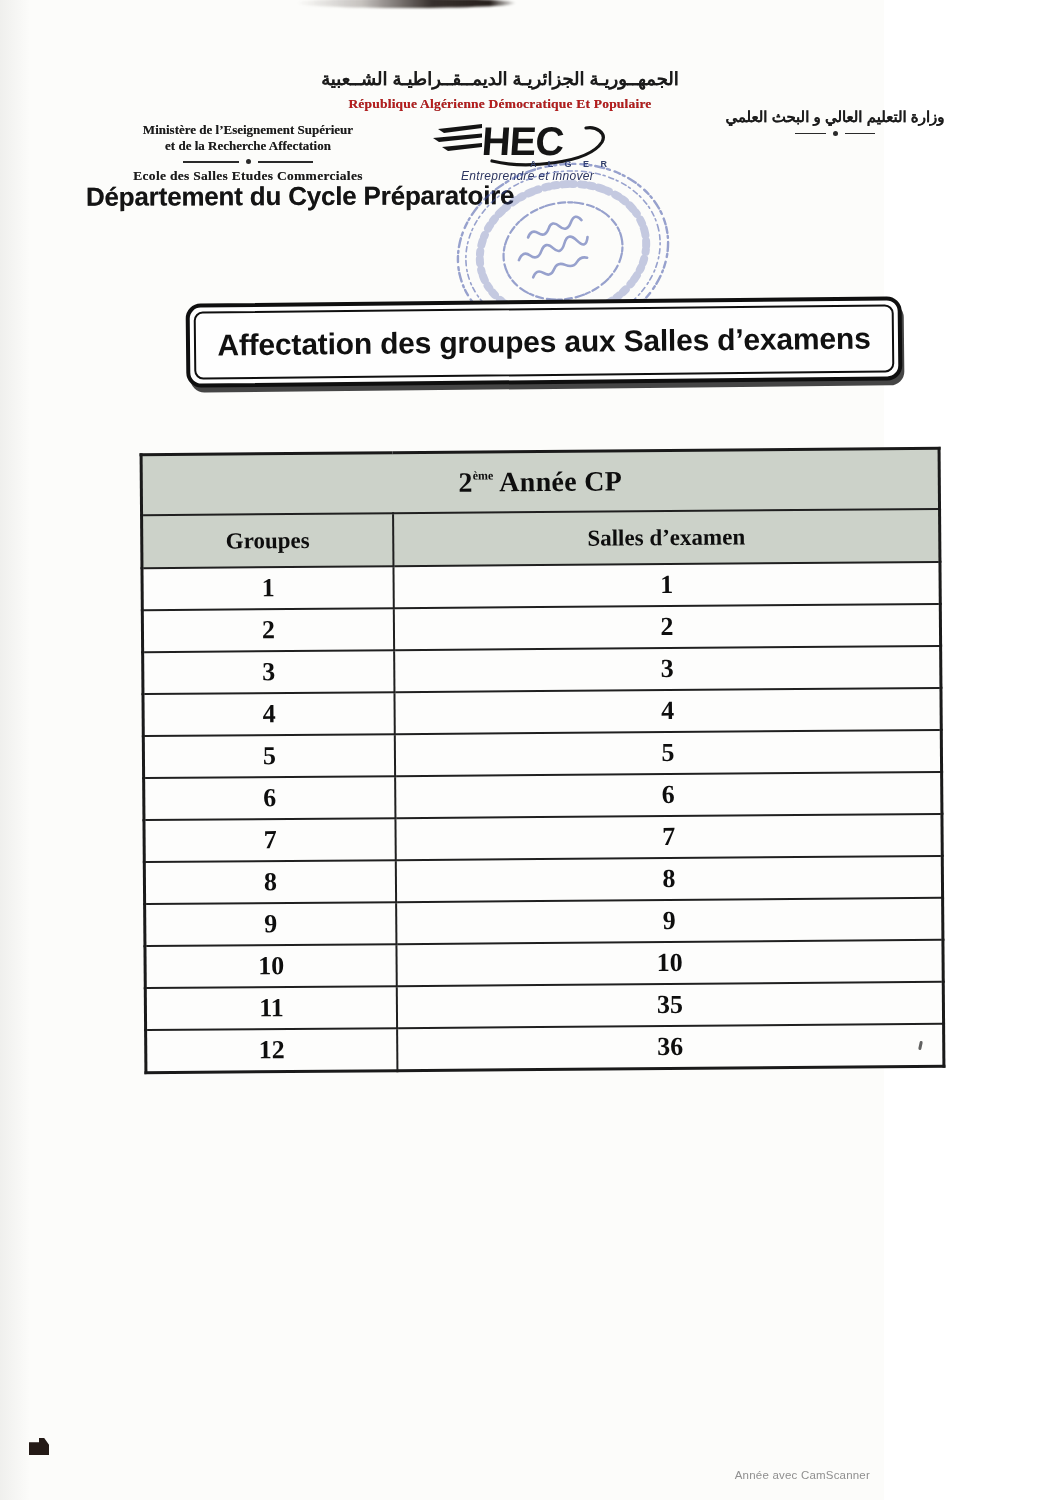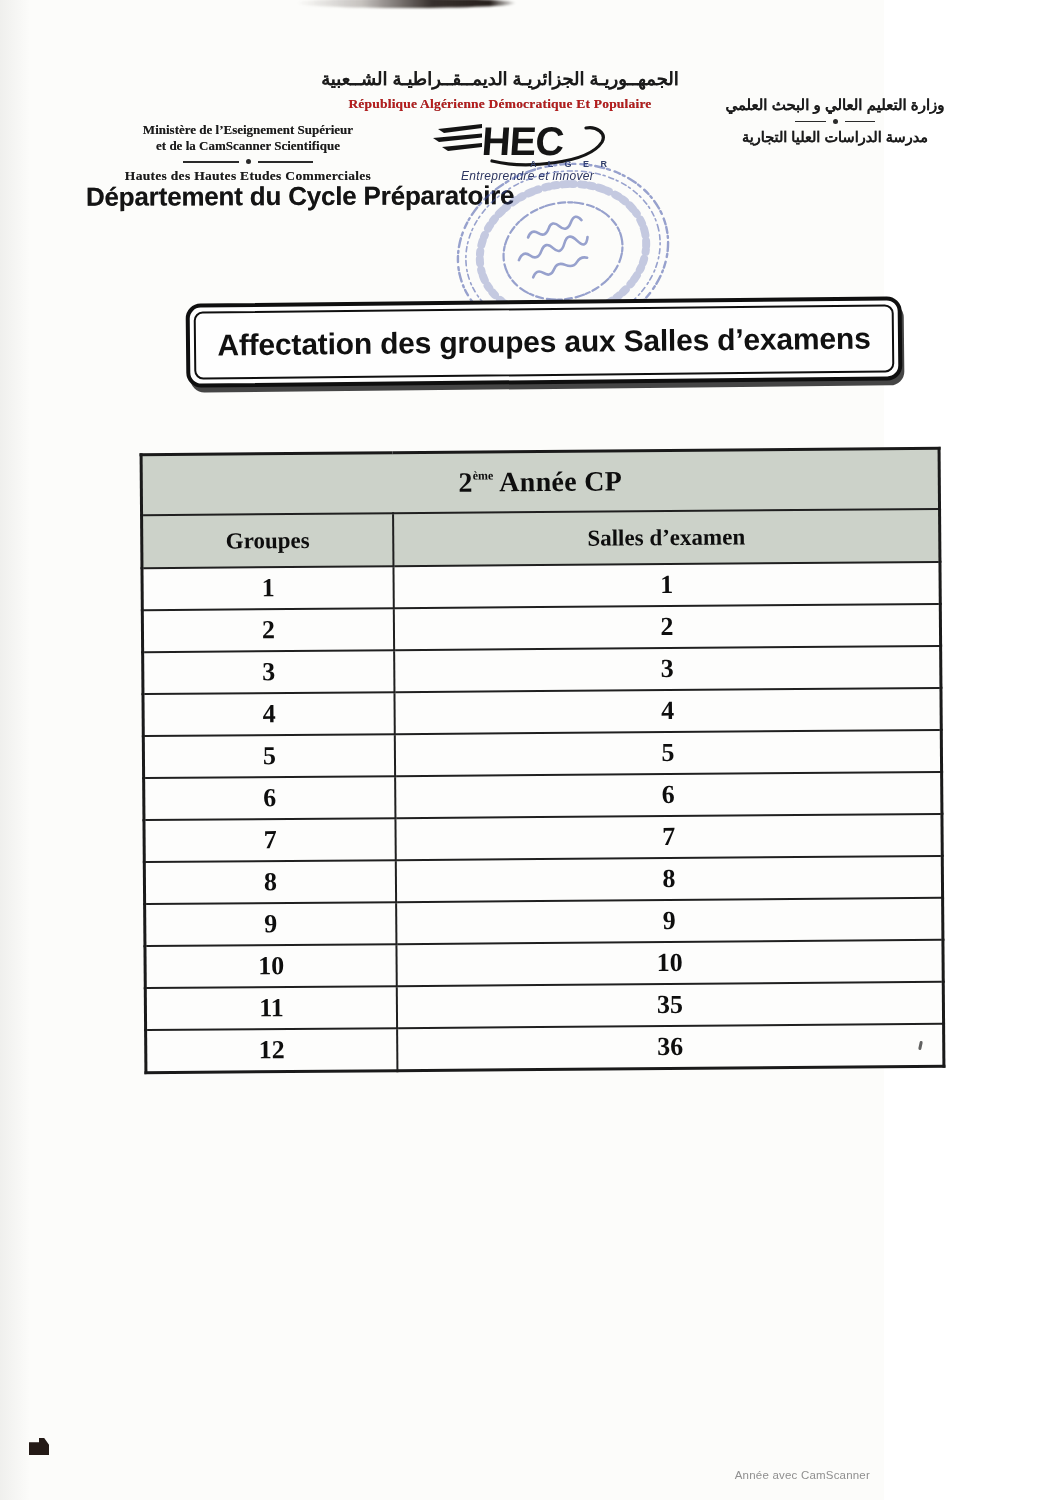--- a/index.html
+++ b/index.html
@@ -77,21 +77,21 @@
   
   .hec-logo { position: absolute; left: 430px; top: 112px; width: 195px; text-align: center; }
   .hec-logo svg { display: block; }
   .hec-tagline {
     margin-top: -3px; font-style: italic; font-weight: normal; font-size: 12px;
     color: #2c3560; filter: blur(0.4px); letter-spacing: .3px;
   }
 
   
   .arabic-right {
-    position: absolute; left: 655px; top: 92px; width: 360px;
+    position: absolute; left: 655px; top: 104px; width: 360px;
     text-align: center; font-weight: bold; color: #1b1b1b;
   }
   .arabic-right .ar-line1 { font-size: 15px; line-height: 26px; }
   .arabic-right .divider { width: 80px; margin: 1px auto; }
   .arabic-right .divider .dline { border-top-width: 1.5px; }
   .arabic-right .ar-line2 { font-size: 14.5px; line-height: 24px; }
 
   
   .stamp { position: absolute; left: 450px; top: 158px; width: 226px; height: 186px; }
   .stamp svg { filter: blur(0.45px); }
@@ -139,27 +139,27 @@
 
 <div class="page">
 
   <div class="smudge-top"></div>
 
   <div class="republic-ar ink" dir="rtl">الجمهــوريـة الجزائريـة الديمــقــراطيـة الشــعبية</div>
   <div class="republic-fr ink">République Algérienne Démocratique Et Populaire</div>
 
   <div class="ministry-block">
     <div class="ink">Ministère de l’Eseignement Supérieur</div>
-    <div class="ink">et de la CamScanner Scientifique</div>
+    <div class="ink">et de la Recherche Affectation</div>
     <div class="divider">
       <span class="dline"></span>
       <span class="ddot"></span>
       <span class="dline"></span>
     </div>
-    <div class="school-fr ink">Hautes des Hautes Etudes Commerciales</div>
+    <div class="school-fr ink">Ecole des Salles Etudes Commerciales</div>
   </div>
 
   <div class="department ink">Département du Cycle Préparatoire</div>
 
   <div class="hec-logo">
     <svg width="195" height="60" viewBox="0 0 195 60">
       <g fill="#141414">
         <path d="M8,17 L52,12 L52,16 L14,21 Z"></path>
         <path d="M3,26 L52,21.5 L52,25.5 L9,30 Z"></path>
         <path d="M12,35 L52,31 L52,35 L18,39 Z"></path>
@@ -171,21 +171,20 @@
     <div class="hec-tagline">Entreprendre et innover</div>
   </div>
 
   <div class="arabic-right">
     <div class="ar-line1 ink" dir="rtl">وزارة التعليم العالي و البحث العلمي</div>
     <div class="divider">
       <span class="dline"></span>
       <span class="ddot"></span>
       <span class="dline"></span>
     </div>
-    <div class="ar-line2 ink" dir="rtl">مدرسة الدراسات العليا التجارية</div>
   </div>
 
   <div class="stamp">
     <svg width="226" height="186" viewBox="0 0 226 186">
       <g stroke="#3a4da3" fill="none" opacity="0.52" stroke-linecap="round" transform="rotate(-13 113 93)">
         <ellipse cx="113" cy="93" rx="106" ry="86" stroke-width="2.4" stroke-dasharray="6 3 2 4 9 3 3 5"></ellipse>
         <ellipse cx="113" cy="93" rx="98" ry="79" stroke-width="1.6" stroke-dasharray="2 4 5 3"></ellipse>
         <ellipse cx="113" cy="93" rx="84" ry="66" stroke-width="8" stroke-dasharray="3 6 5 4 2 7 4 5" opacity="0.55"></ellipse>
         <ellipse cx="113" cy="93" rx="60" ry="48" stroke-width="2.2" stroke-dasharray="7 3 4 2 9 4"></ellipse>
         <g stroke-width="2.6">

